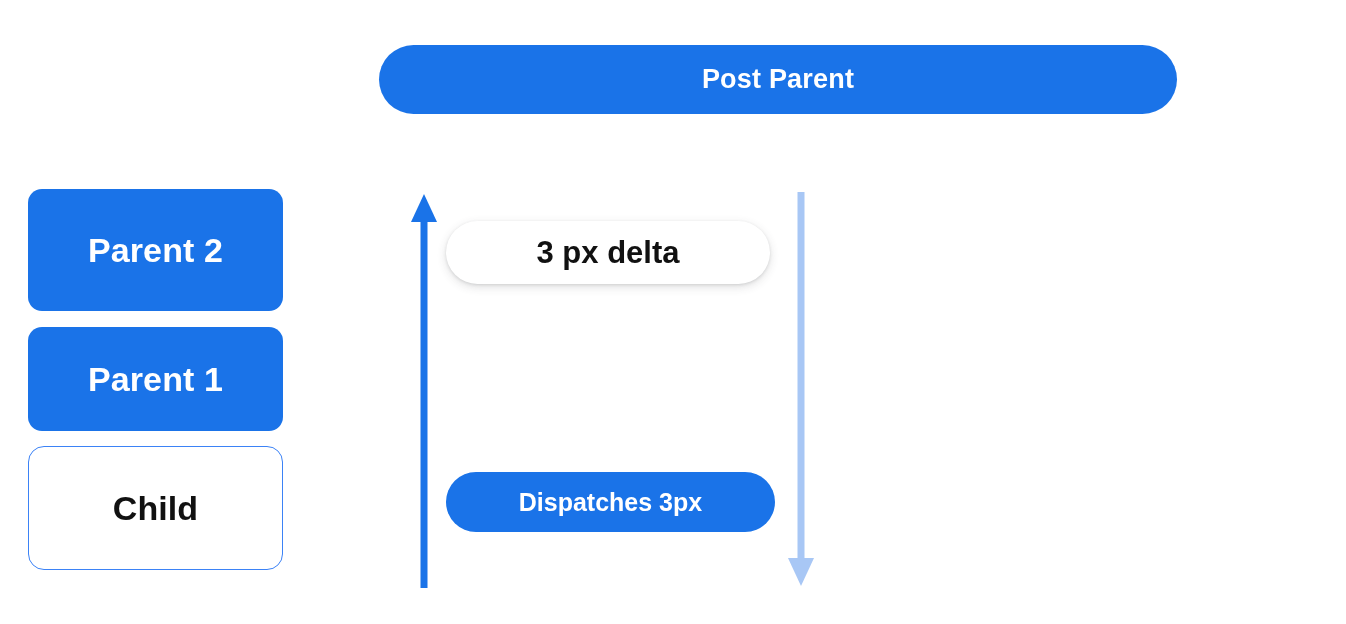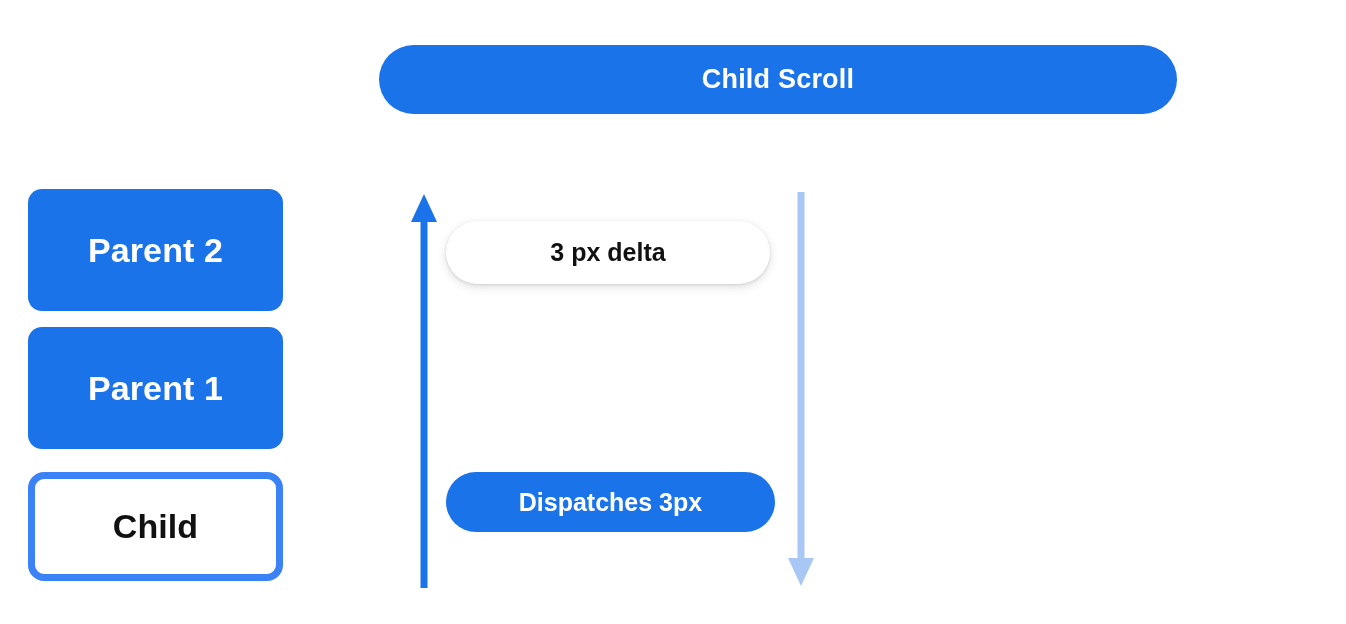--- a/index.html
+++ b/index.html
@@ -62,30 +62,30 @@
     letter-spacing: 0.1px;
   }
   .node-parent2 {
     height: 122px;
     background: #1a73e8;
     margin-bottom: 16px;
   }
   .node-parent2 .node-label { color: #ffffff; }
 
   .node-parent1 {
-    height: 122px;
+    height: 104px;
     background: #1a73e8;
-    margin-bottom: 23px;
+    margin-bottom: 15px;
   }
   .node-parent1 .node-label { color: #ffffff; }
 
   .node-child {
-    height: 109px;
+    height: 124px;
     background: #ffffff;
-    border: 7px solid #3b82f6;
+    border: 1px solid #3b82f6;
     border-radius: 16px;
   }
   .node-child .node-label { color: #111111; }
 
   
   .arrow {
     position: absolute;
   }
   .arrow-up-scroll {
     left: 406px;
@@ -106,21 +106,21 @@
     background: #ffffff;
     border-radius: 32px;
     display: flex;
     align-items: center;
     justify-content: center;
     box-shadow: 0 3px 10px rgba(60, 64, 67, 0.16),
                 0 1px 3px rgba(60, 64, 67, 0.14);
   }
   .delta-pill-label {
     color: #111111;
-    font-size: 25px;
+    font-size: 31px;
     font-weight: bold;
   }
 
   .dispatch-pill {
     position: absolute;
     left: 446px;
     top: 472px;
     width: 329px;
     height: 60px;
     background: #1a73e8;
@@ -134,21 +134,21 @@
     font-size: 25px;
     font-weight: bold;
   }
 </style>
 </head>
 <body>
 
 <div id="canvas">
 
   <div class="header-pill">
-    <span class="header-pill-label">Child Scroll</span>
+    <span class="header-pill-label">Post Parent</span>
   </div>
 
   <div class="box-stack">
 
     <div class="node-box node-parent2">
       <span class="node-label">Parent 2</span>
     </div>
 
     <div class="node-box node-parent1">
       <span class="node-label">Parent 1</span>

